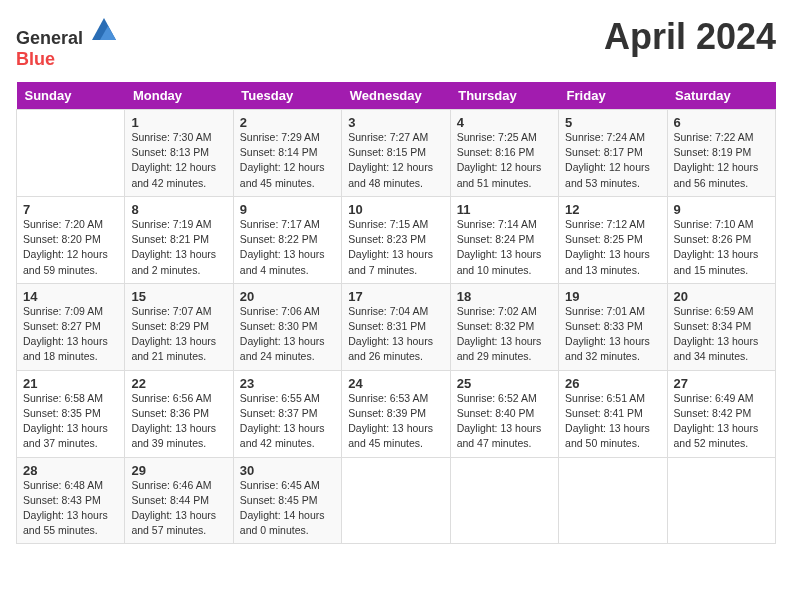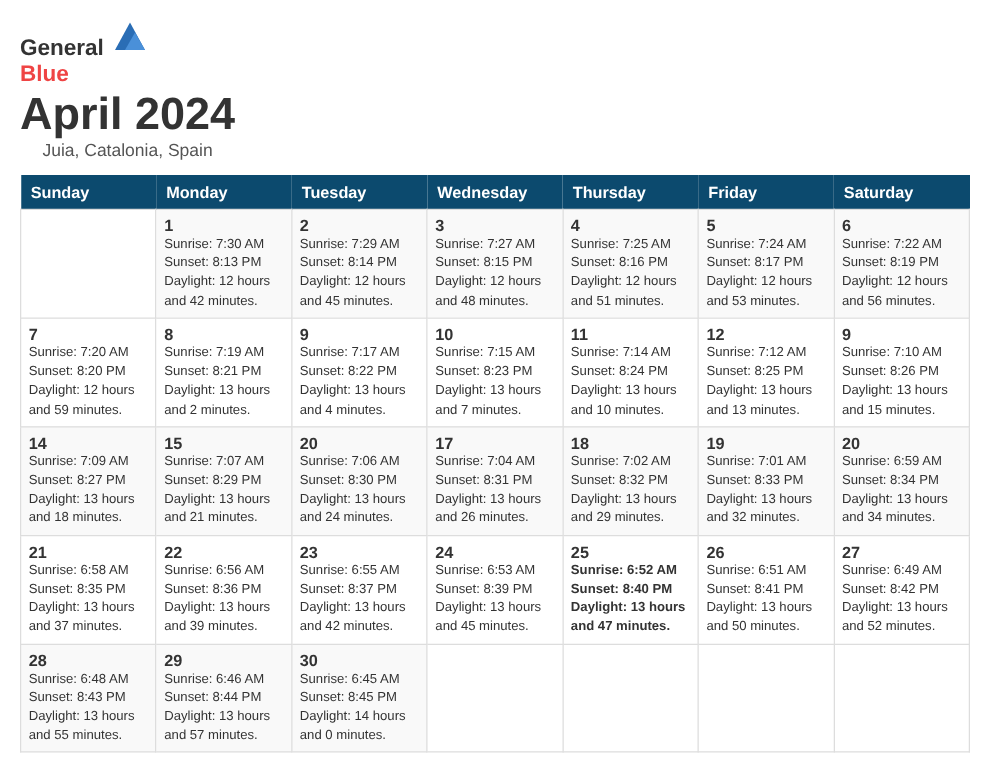--- a/index.html
+++ b/index.html
@@ -8,21 +8,20 @@
       background: #fff;
       width: 792px;
       min-height: 612px;
       padding: 16px;
     }
     .header {
       display: flex;
       justify-content: space-between;
       align-items: flex-start;
       margin-bottom: 12px;
-      flex-direction: column;
     }
     .logo {
       display: flex;
       align-items: center;
     }
     .logo-text-general {
       font-size: 18px;
       font-weight: bold;
       color: #333;
     }
@@ -47,21 +46,21 @@
     .location {
       font-size: 14px;
       color: #555;
     }
     table {
       width: 100%;
       border-collapse: collapse;
       font-size: 11px;
     }
     thead tr th {
-      background-color: #0c4a6e;
+      background-color: #a21caf;
       color: #fff;
       text-align: left;
       padding: 6px 8px;
       font-size: 13px;
       font-weight: bold;
     }
     tbody tr td {
       border: 1px solid #ddd;
       vertical-align: top;
       padding: 5px 6px;
@@ -98,21 +97,20 @@
       <svg class="logo-icon" viewBox="0 0 28 28">
         <polygon points="14,2 26,24 2,24" fill="#2a6db5"></polygon>
         <polygon points="18,10 26,24 10,24" fill="#4a90d9"></polygon>
       </svg>
       <br>
       <span class="logo-text-blue">Blue</span>
     </div>
   </div>
   <div class="title-block">
     <div class="month-title">April 2024</div>
-    <div class="location">Juia, Catalonia, Spain</div>
   </div>
 </div>
 
 <table>
   <thead>
     <tr>
     <th>Sunday</th>
         <th>Monday</th>
         <th>Tuesday</th>
         <th>Wednesday</th>
@@ -219,21 +217,21 @@
 Daylight: 13 hours
 and 39 minutes.</span></td>
         <td><span class="day-number">23</span><br><span class="day-info" style="white-space: pre-line;">Sunrise: 6:55 AM
 Sunset: 8:37 PM
 Daylight: 13 hours
 and 42 minutes.</span></td>
         <td><span class="day-number">24</span><br><span class="day-info" style="white-space: pre-line;">Sunrise: 6:53 AM
 Sunset: 8:39 PM
 Daylight: 13 hours
 and 45 minutes.</span></td>
-        <td><span class="day-number">25</span><br><span class="day-info" style="white-space: pre-line; font-weight: bold;">Sunrise: 6:52 AM
+        <td><span class="day-number">25</span><br><span class="day-info" style="white-space: pre-line;">Sunrise: 6:52 AM
 Sunset: 8:40 PM
 Daylight: 13 hours
 and 47 minutes.</span></td>
         <td><span class="day-number">26</span><br><span class="day-info" style="white-space: pre-line;">Sunrise: 6:51 AM
 Sunset: 8:41 PM
 Daylight: 13 hours
 and 50 minutes.</span></td>
         <td><span class="day-number">27</span><br><span class="day-info" style="white-space: pre-line;">Sunrise: 6:49 AM
 Sunset: 8:42 PM
 Daylight: 13 hours

